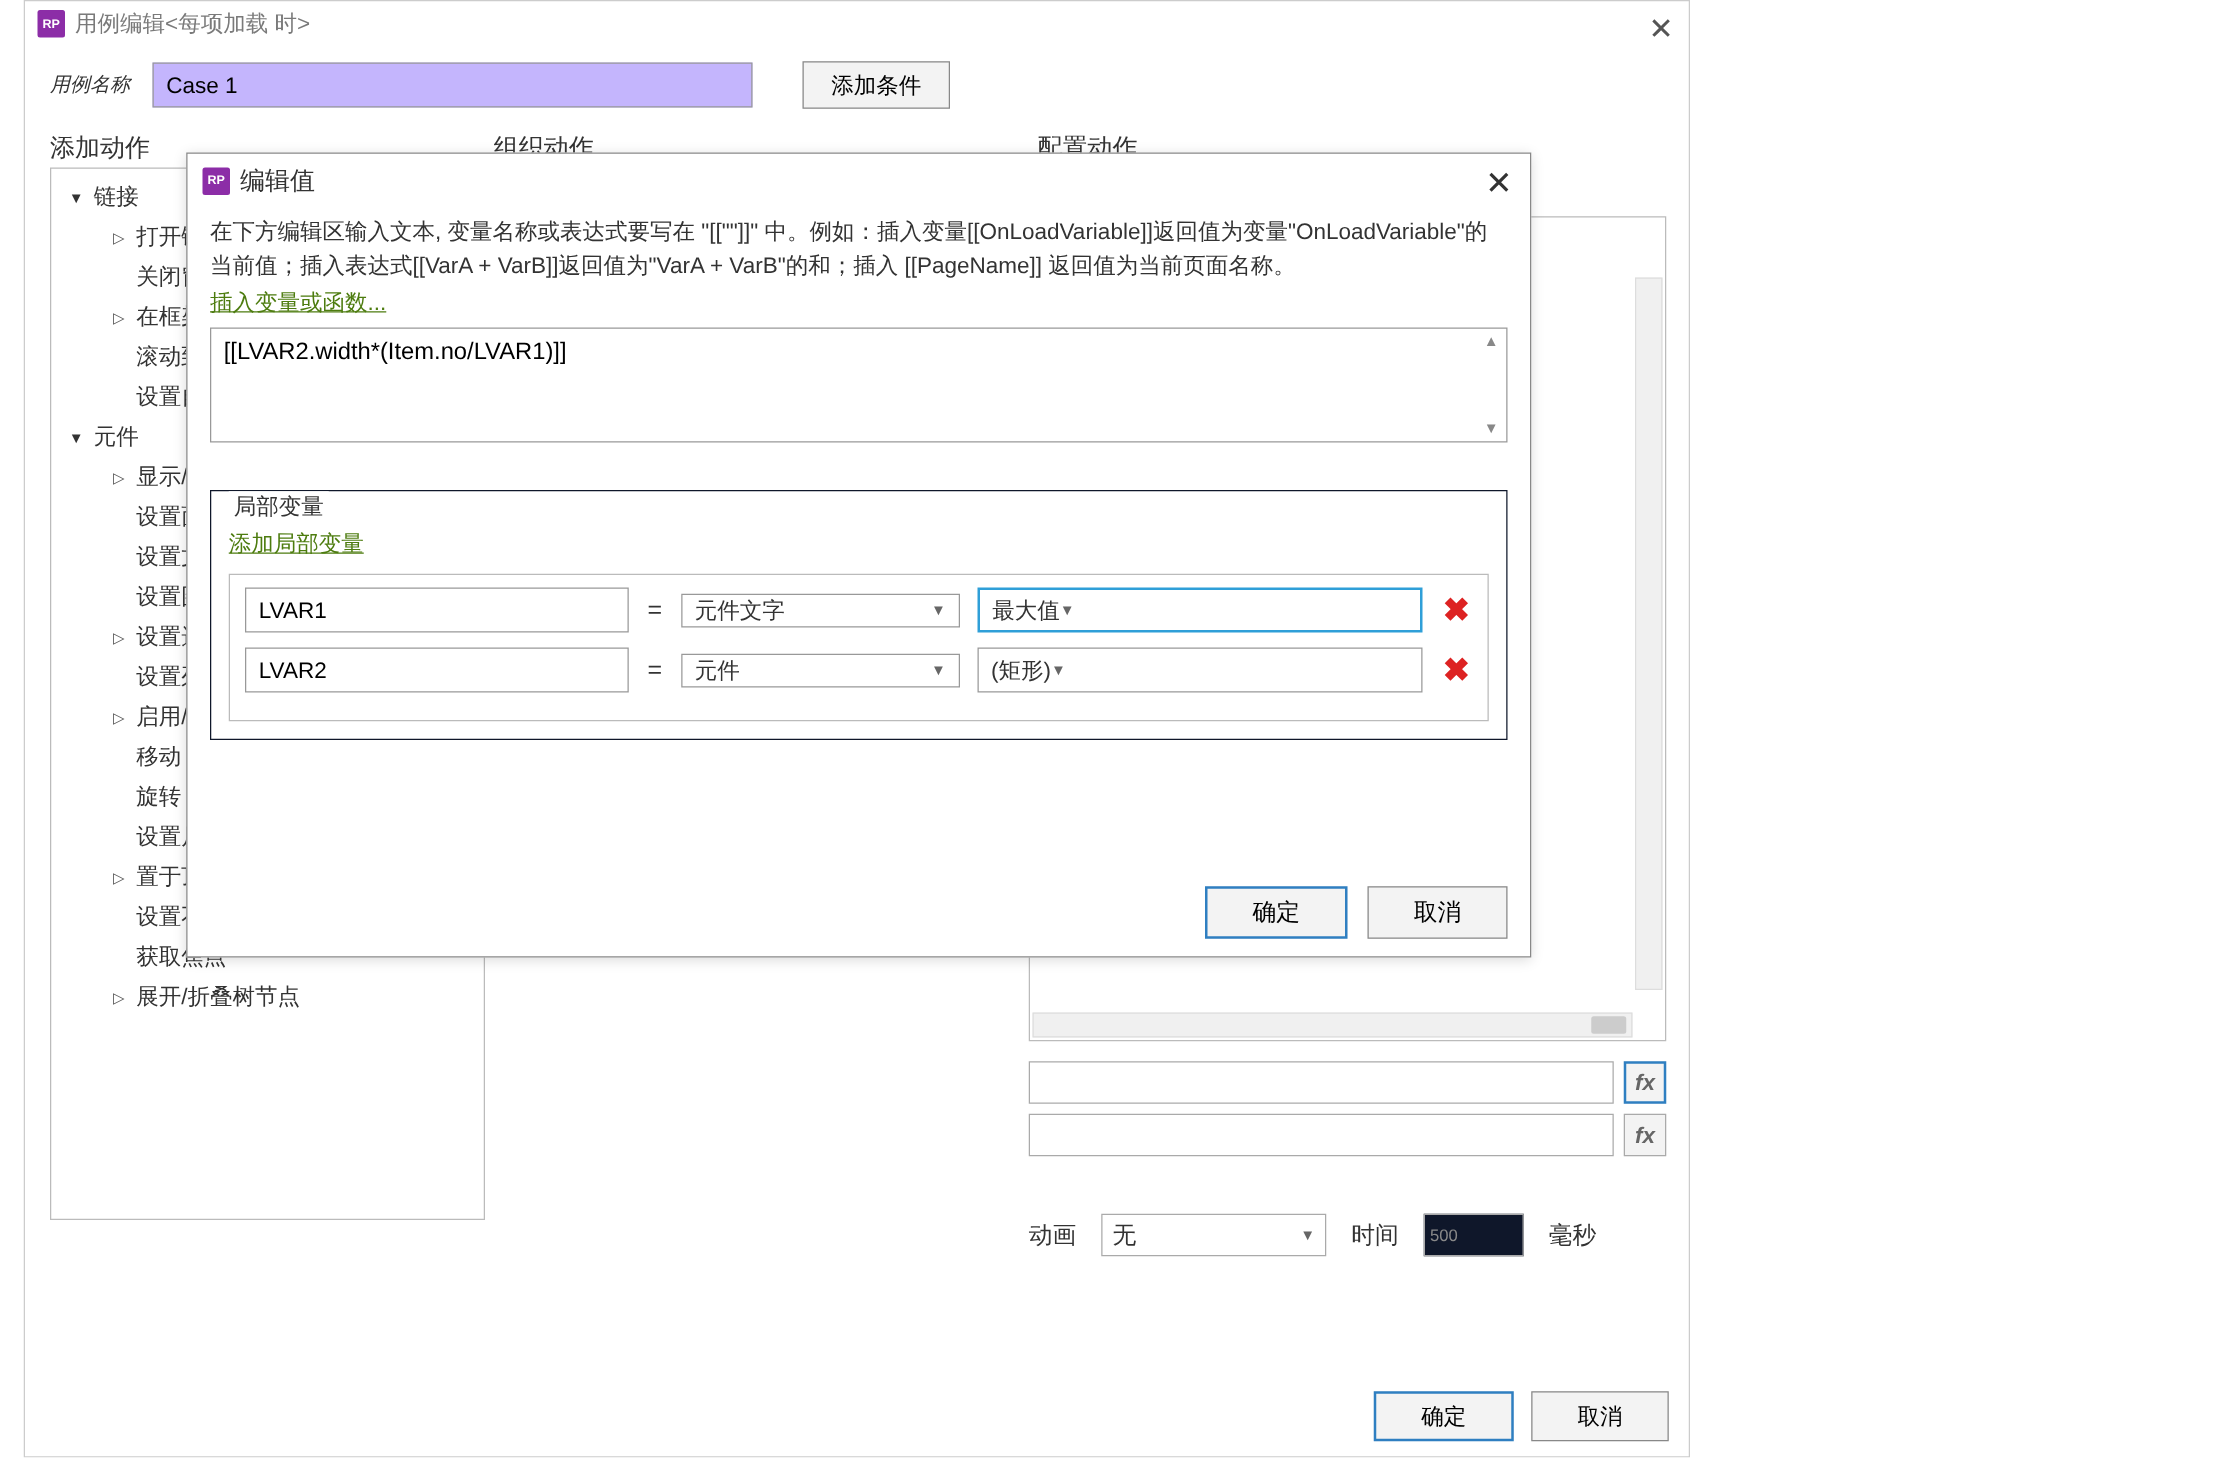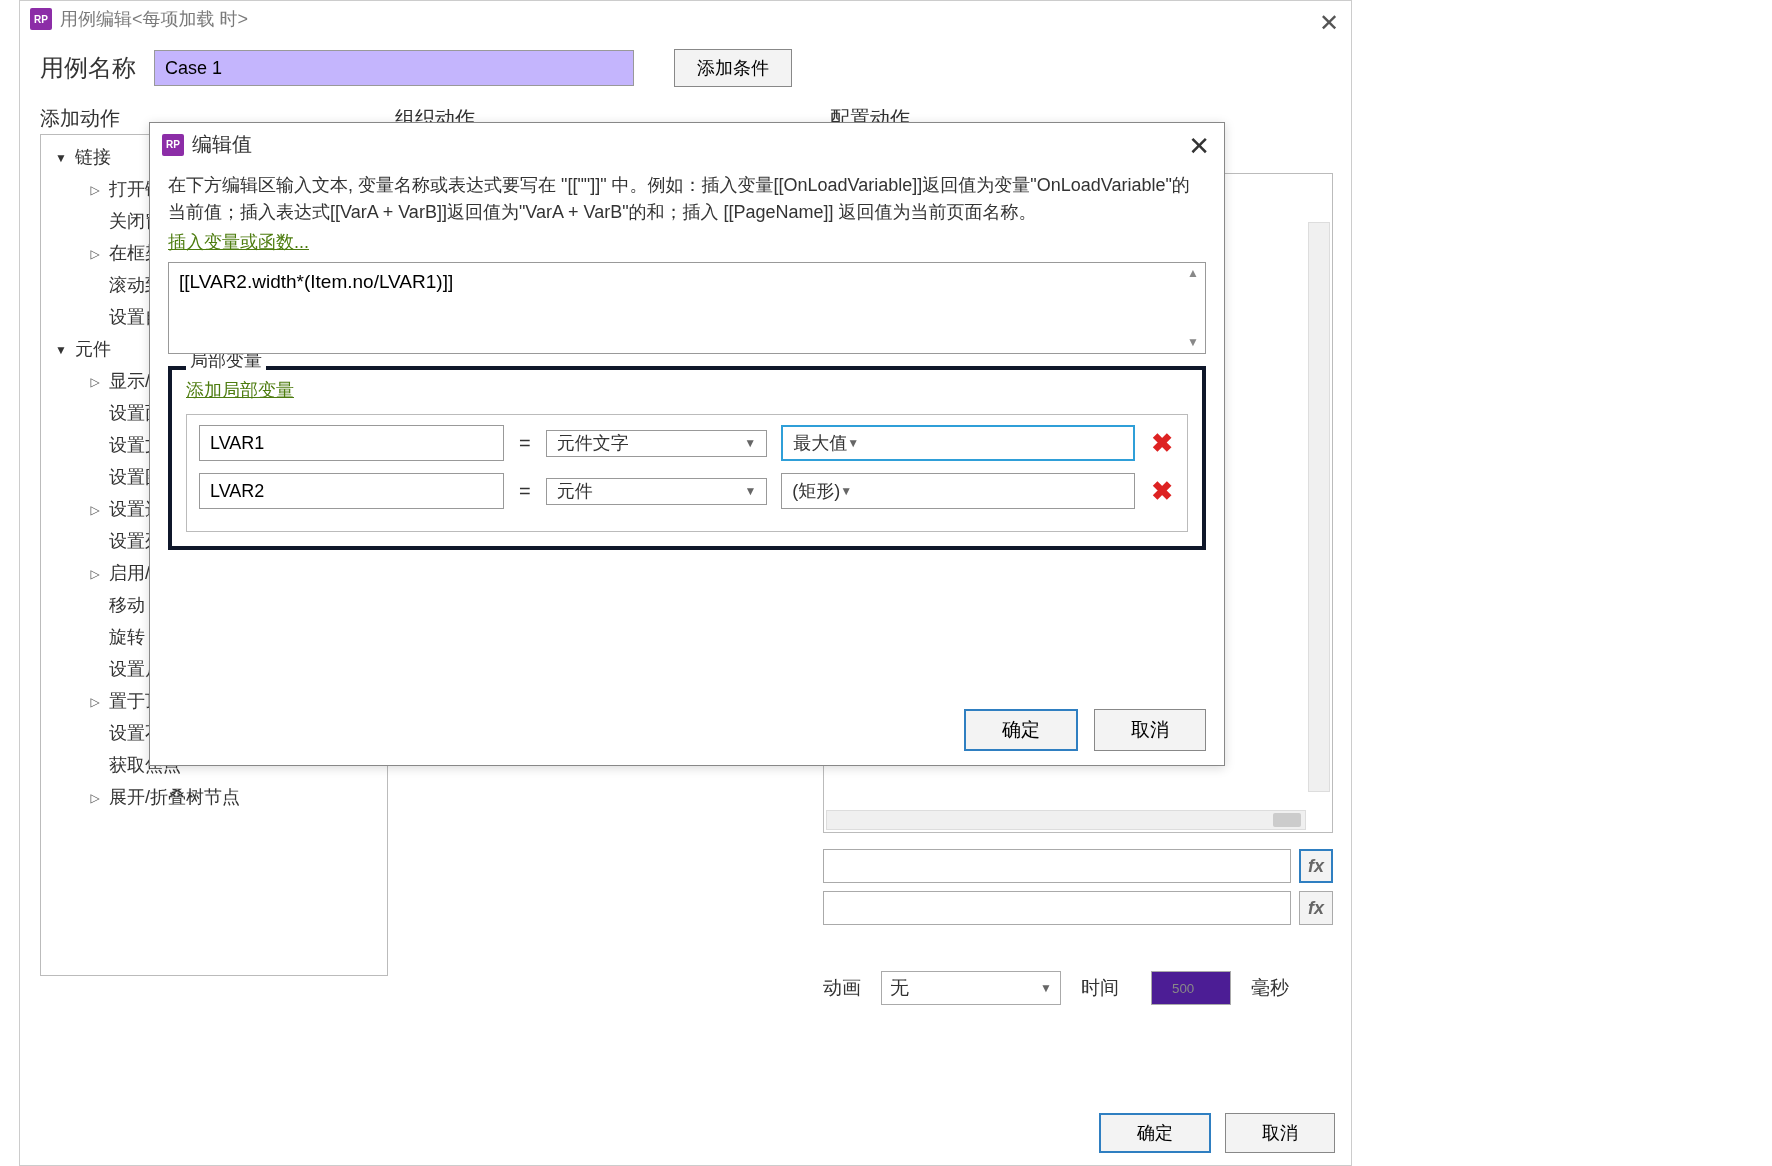--- a/index.html
+++ b/index.html
@@ -6,21 +6,21 @@
 body { background: #fff; width: 1772px; height: 1166px; position: relative; overflow: hidden; font-size: 18px; color: #333; }
 
 
 .outer-window { position: absolute; left: 19px; top: 0; width: 1333px; height: 1166px; border: 1px solid #ccc; background: #fff; }
 .outer-titlebar { display: flex; align-items: center; padding: 6px 10px; }
 .rp-icon { width: 22px; height: 22px; background: #8c2da7; display: inline-flex; align-items: center; justify-content: center; color: #fff; font-size: 10px; font-weight: bold; border-radius: 2px; margin-right: 8px; }
 .outer-titlebar .title { color: #7a7a7a; font-size: 18px; }
 .outer-close { position: absolute; right: 12px; top: 8px; font-size: 24px; color: #555; cursor: pointer; }
 
 .label-row { display: flex; align-items: center; padding: 12px 20px; gap: 18px; }
-.label-row .lbl { font-size: 24px; }
+.label-row .lbl { font-size: 16px; font-style: italic; }
 .text-input { border: 1px solid #999; padding: 6px 10px; font-size: 18px; background: #c4b5fd; }
 .casename-input { width: 480px; height: 36px; }
 .btn { border: 1px solid #888; background: #f3f3f3; padding: 6px 22px; font-size: 18px; cursor: pointer; }
 .btn.primary { border: 2px solid #2f7fc1; }
 
 .section-headers { display: flex; padding: 6px 20px 2px; }
 .section-headers span { font-size: 20px; }
 .sh1 { width: 355px; }
 .sh2 { width: 435px; }
 .sh3 { }
@@ -45,39 +45,39 @@
 
 .fx-box { position: absolute; right: 18px; top: 848px; width: 510px; }
 .fx-row { display:flex; align-items:center; gap:8px; margin-bottom: 8px; }
 .fx-row input { flex:1; height: 34px; border:1px solid #aaa; padding: 4px 8px; }
 .fx-btn { width: 34px; height: 34px; border:1px solid #aaa; background:#f3f3f3; font-style:italic; font-weight:bold; color:#666; display:flex; align-items:center; justify-content:center; }
 .fx-btn.active { border-color:#2f7fc1; border-width:2px; }
 
 .anim-row { position:absolute; right: 18px; top: 970px; width: 510px; display:flex; align-items:center; gap:20px; font-size:19px; }
 .anim-row select, .anim-row .combo { border:1px solid #aaa; height:34px; padding: 4px 8px; background:#fff; }
 .anim-row .combo { width: 180px; display:flex; align-items:center; justify-content:space-between; }
-.anim-row .timeinput { width: 80px; border:1px solid #aaa; height:34px; padding:4px 20px; color:#888; background:#4c1d95;margin-left:12px; }
+.anim-row .timeinput { width: 80px; border:1px solid #aaa; height:34px; padding:4px 4px; color:#888; background:#0f172a; }
 
 .outer-footer { position:absolute; right: 16px; bottom: 12px; display:flex; gap:14px; }
 
 
 .modal { position: absolute; left: 149px; top: 122px; width: 1076px; height: 644px; background: #fff; border: 1px solid #888; box-shadow: 0 2px 10px rgba(0,0,0,.15); z-index: 10; }
 .modal-titlebar { display:flex; align-items:center; padding: 8px 12px; }
 .modal-titlebar .title { font-size: 20px; }
 .modal-close { position:absolute; right: 14px; top: 8px; font-size: 26px; cursor:pointer; }
 
 .modal-body { padding: 6px 18px 12px; }
 .modal-help { font-size: 18px; line-height: 1.5; margin-bottom: 4px; }
 .link { color: #4d7c0f; text-decoration: underline; cursor: pointer; font-size: 18px; }
 .expr-area { width: 100%; height: 92px; border:1px solid #999; margin-top: 8px; padding: 8px 10px; font-size: 19px; resize:none; position:relative; }
 .expr-wrap { position: relative; }
 .expr-scroll-up, .expr-scroll-down { position:absolute; right:4px; width:18px; height:16px; font-size:12px; color:#888; text-align:center; }
 .expr-scroll-up { top:12px; } .expr-scroll-down { bottom:8px; }
 
-.fieldset { border: 4px solid #0f172a; margin-top: 7px; padding: 0 14px 14px; }
+.fieldset { border: 1px solid #0f172a; margin-top: 33px; padding: 22px 14px 14px; }
 .fieldset-legend { background:#fff; margin-top:-22px; margin-bottom:6px; width:fit-content; padding: 0 4px; font-size:18px; }
 .fieldset-help { font-size: 18px; margin: 4px 0 6px; }
 
 .var-table { margin-top: 12px; border:1px solid #bbb; padding: 10px 12px; }
 .var-row { display:flex; align-items:center; gap: 14px; margin-bottom: 12px; }
 .var-name { width: 310px; height: 36px; border:1px solid #999; padding: 4px 10px; font-size:18px; }
 .eq { font-size: 20px; width: 14px; text-align:center; }
 .var-type { width: 225px; height: 27px; border:1px solid #999; background:#fff; padding: 4px 10px; display:flex; align-items:center; justify-content:space-between; cursor:pointer; font-size:18px; }
 .var-target { width: 360px; height: 36px; border:1px solid #999; background:#fff; padding: 4px 10px; display:flex; align-items:center; justify-content:flex-start; cursor:pointer; font-size:18px; }
 .var-target.active { border: 2px solid #2f9fd8; }

